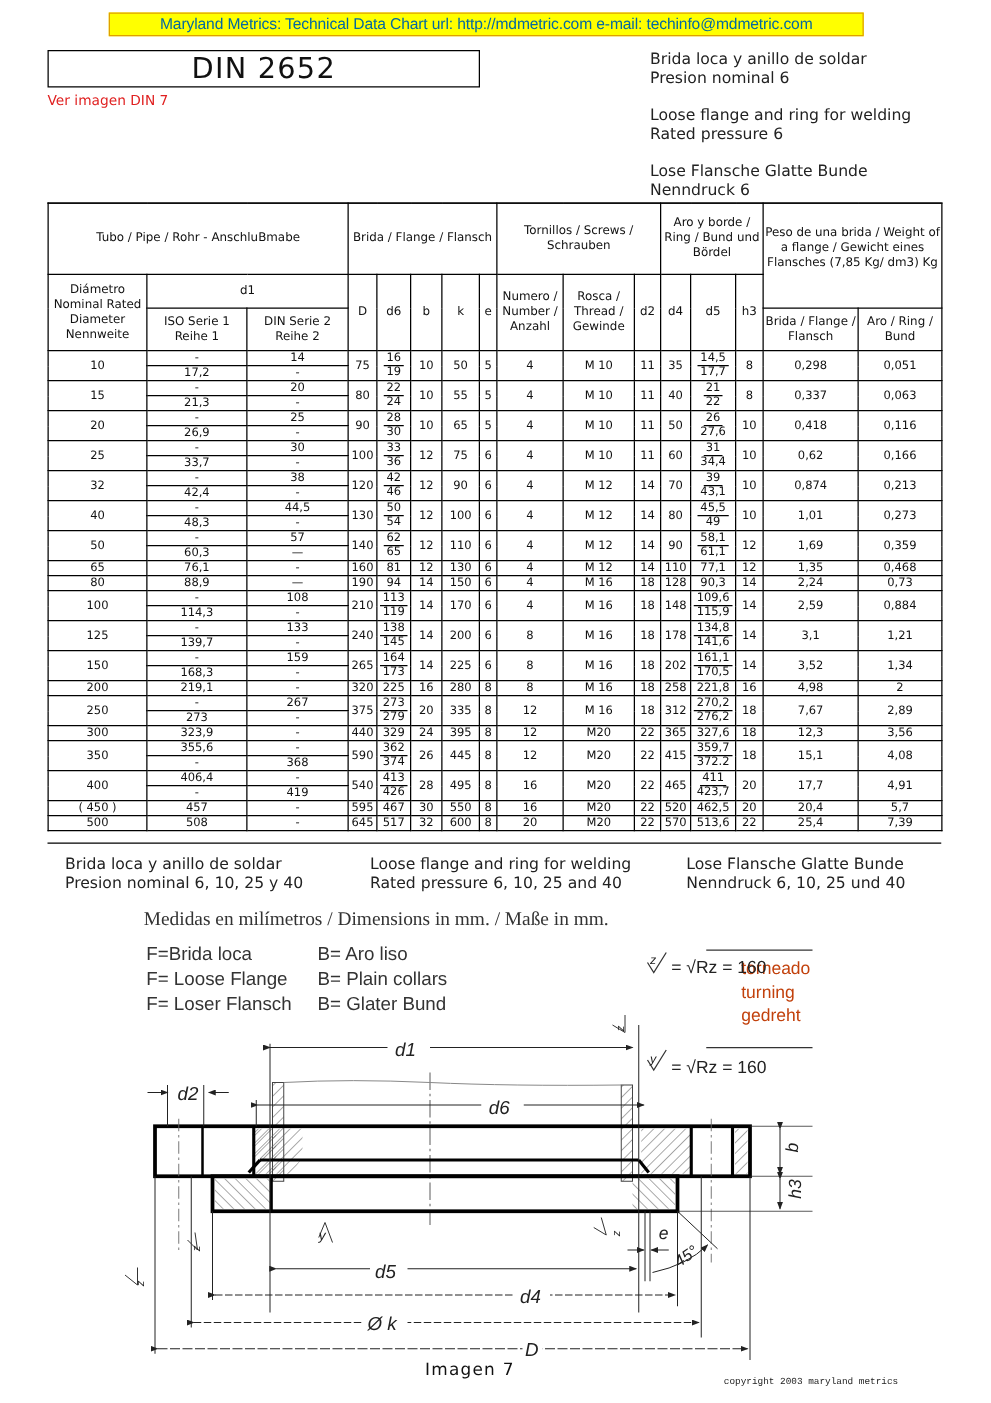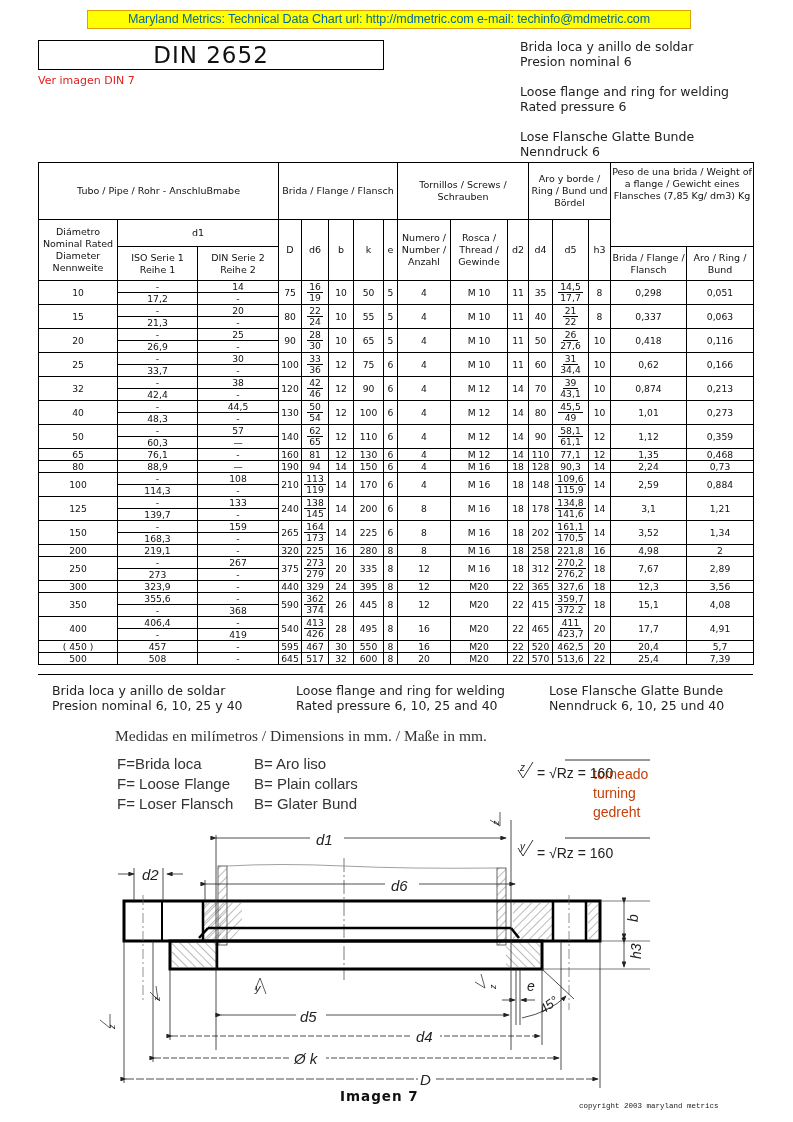--- a/index.html
+++ b/index.html
@@ -16,21 +16,21 @@
   table.din td.hd{white-space:normal;line-height:12px;font-size:9.5px;}
   table.din tr.r td{height:11px;font-size:9.2px;line-height:10px;}
   td.frac{padding:0 !important;}
   .fr{display:flex;flex-direction:column;align-items:center;justify-content:center;}
   .fr span{display:block;line-height:10px;}
   .fr .top{border-bottom:1px solid #000;padding:0 2px;}
   .sec2{position:absolute;top:683px;font-size:12.5px;line-height:15px;color:#222;}
   .dims{position:absolute;left:115px;top:727px;font-family:Liberation Serif, serif;font-size:15.5px;color:#333;}
   .legend{position:absolute;left:117px;font-family:"Liberation Sans",sans-serif;font-size:15px;color:#333;line-height:20px;}
   .rough{position:absolute;font-family:"Liberation Sans",sans-serif;color:#c2410c;}
-  .caption{position:absolute;left:340px;top:1088px;font-size:13.5px;letter-spacing:1px;font-weight:bold;}
+  .caption{position:absolute;left:340px;top:1088px;font-size:13.5px;letter-spacing:1px;}
   .copy{position:absolute;left:579px;top:1102px;font-family:Liberation Mono, monospace;font-size:7.5px;color:#222;}
   svg.drw{position:absolute;left:0;top:0;}
   svg text{font-family:"Liberation Sans",sans-serif;font-style:italic;fill:#222;}
 </style>
 </head>
 <body>
 
 <div class="banner">Maryland Metrics: Technical Data Chart   url: http://mdmetric.com   e-mail: techinfo@mdmetric.com</div>
 <div class="titlebox">DIN 2652</div>
 <div class="seeimg">
@@ -70,21 +70,21 @@
       <col style="width:22px">
     <col style="width:76px">
       <col style="width:67px">
   </colgroup>
   <thead>
     <tr style="height:57px">
       <td class="hd" colspan="3">Tubo / Pipe / Rohr - AnschluBmabe</td>
       <td class="hd" colspan="5">Brida / Flange / Flansch</td>
       <td class="hd" colspan="3">Tornillos / Screws / Schrauben</td>
       <td class="hd" colspan="3">Aro y borde / Ring / Bund und Bördel</td>
-      <td class="hd" colspan="2" rowspan="2" style="vertical-align:top;padding-top:3px">Peso de una brida / Weight of a flange / Gewicht eines Flansches (7,85 Kg/ dm3) Kg</td>
+      <td class="hd" colspan="2" rowspan="2" style="vertical-align:top;padding-top:18px">Peso de una brida / Weight of a flange / Gewicht eines Flansches (7,85 Kg/ dm3) Kg</td>
     </tr>
     <tr style="height:27px">
       <td class="hd" rowspan="2">Diámetro Nominal Rated Diameter Nennweite</td>
       <td class="hd" colspan="2">d1</td>
       <td class="hd" rowspan="2">D</td>
       <td class="hd" rowspan="2">d6</td>
       <td class="hd" rowspan="2">b</td>
       <td class="hd" rowspan="2">k</td>
       <td class="hd" rowspan="2">e</td>
       <td class="hd" rowspan="2">Numero / Number / Anzahl</td>
@@ -312,21 +312,21 @@
         <td rowspan="2">M 12</td>
         <td rowspan="2">14</td>
         <td rowspan="2">90</td>
         <td rowspan="2" class="frac">
           <div class="fr">
             <span class="top">58,1</span>
             <span>61,1</span>
           </div>
         </td>
         <td rowspan="2">12</td>
-        <td rowspan="2">1,12</td>
+        <td rowspan="2">1,69</td>
         <td rowspan="2">0,359</td>
       </tr>
       <tr class="r">
         <td>60,3</td>
         <td>—</td>
       </tr>
       <tr class="r">
         <td>65</td>
         <td>76,1</td>
         <td>-</td>

